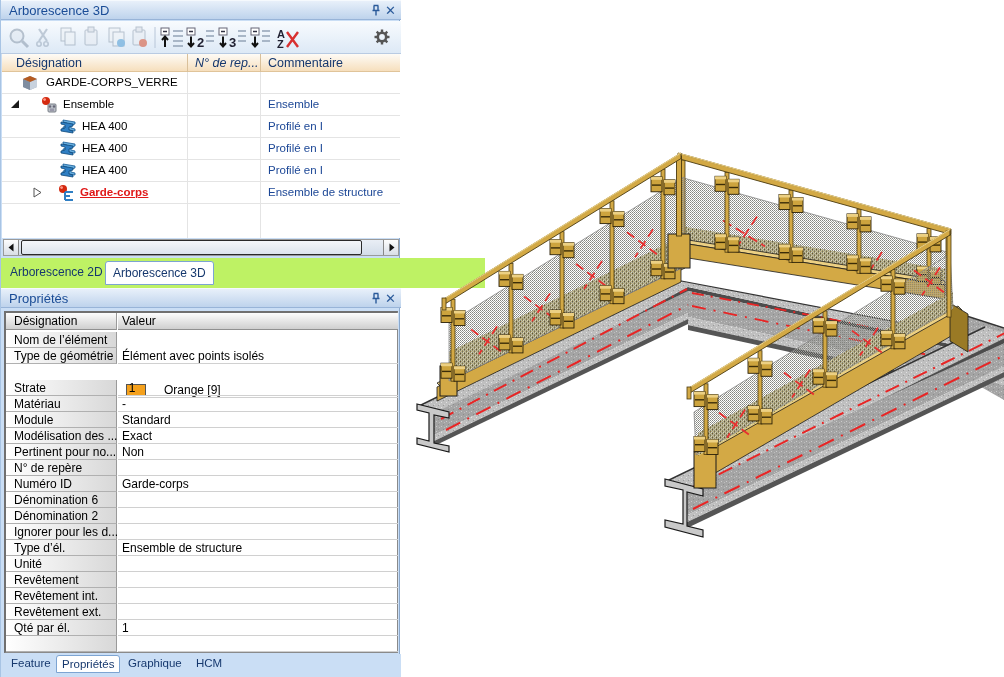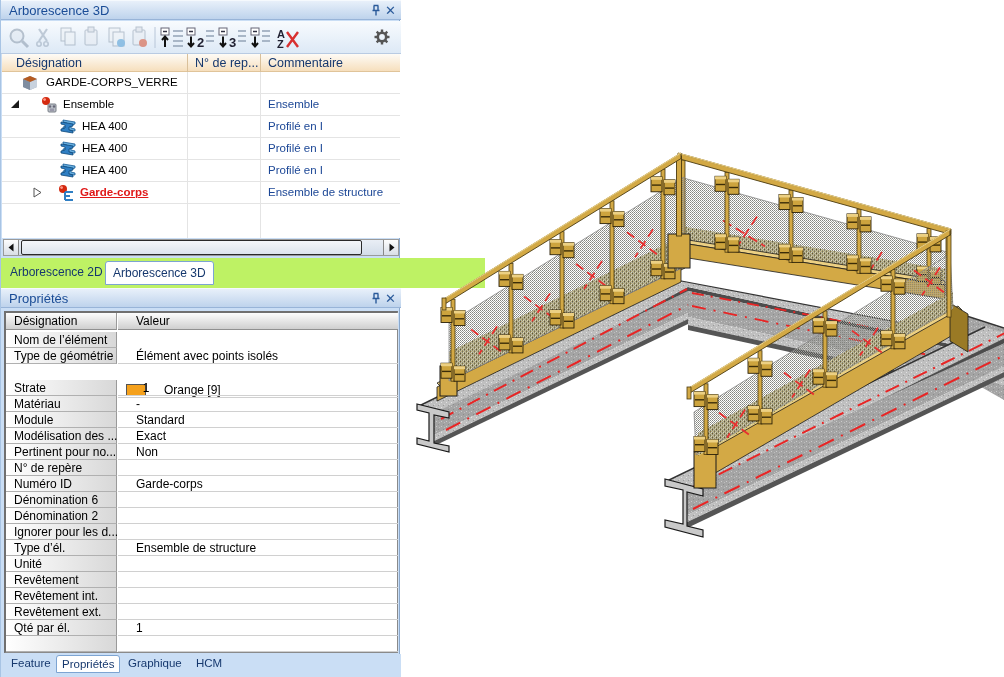--- a/index.html
+++ b/index.html
@@ -31,21 +31,21 @@
 #tabs1 .tab { position:absolute; top:3px; padding:4px 7px 4px; color:#16386e; }
 #tabs1 .active { background:#fff; border:1px solid #7da4d2; border-radius:3px 3px 0 0; }
 #proptable { position:absolute; left:3px; top:311px; width:394px; height:342px;
   background:#fff; border:1px solid #8a8a8a; border-top:2px solid #707070; border-left:2px solid #707070; }
 .prow { position:absolute; left:0; width:392px; font-size:12px; }
 .plabel { position:absolute; left:0; width:111px; height:100%;
   background:linear-gradient(90deg,#ffffff,#d8d8d8); border-right:1px solid #9a9a9a;
   border-bottom:1px solid #b0b0b0; }
 .plabel span { position:absolute; left:8px; top:1px; white-space:nowrap; }
 .pvalue { position:absolute; left:112px; width:280px; height:100%; border-bottom:1px solid #d0d0d0; }
-.pvalue span { position:absolute; left:18px; top:1px; white-space:nowrap; }
+.pvalue span { position:absolute; left:4px; top:1px; white-space:nowrap; }
 #tabs2 { position:absolute; left:0; top:654px; width:400px; height:23px; background:#cadef5; font-size:11.5px; }
 .btab { position:absolute; top:1px; padding:2px 5px; color:#16386e; }
 .activeb { background:#fff; border:1px solid #7da4d2; border-radius:3px 3px 0 0; }
 #scene { position:absolute; left:400px; top:0; }
 </style></head>
 <body>
 
 <div id="panel">
  <div class="titlebar" style="top:0;">
   <span class="ttext">Arborescence 3D</span>
@@ -124,21 +124,21 @@
       <line x1="2.7" y1="2.7" x2="4.5" y2="4.5"></line>
               <line x1="11.5" y1="11.5" x2="13.3" y2="13.3"></line>
       <line x1="13.3" y1="2.7" x2="11.5" y2="4.5"></line>
               <line x1="2.7" y1="13.3" x2="4.5" y2="11.5"></line>
     </g>
   </g>
  </g>
 </svg></div>
  <div id="treeheader">
    <span style="left:14px;">Désignation</span>
-   <span style="left:193px;">N° de rep...</span>
+   <span style="left:193px;font-style:italic;">N° de rep...</span>
    <span style="left:266px;">Commentaire</span>
    <i style="left:185px;"></i>
       <i style="left:258px;"></i>
  </div>
  <div id="treerows">
  <div class="trow" style="top:0;">
    <svg width="20" height="18" style="position:absolute;left:18px;top:2px;">
      <polygon points="3,5 10,2 17,5 17,13 10,16 3,13" fill="#9aa7b8"></polygon>
      <polygon points="3,5 10,8 10,16 3,13" fill="#7f8da0"></polygon>
      <polygon points="10,8 17,5 17,13 10,16" fill="#c8d2de"></polygon>

